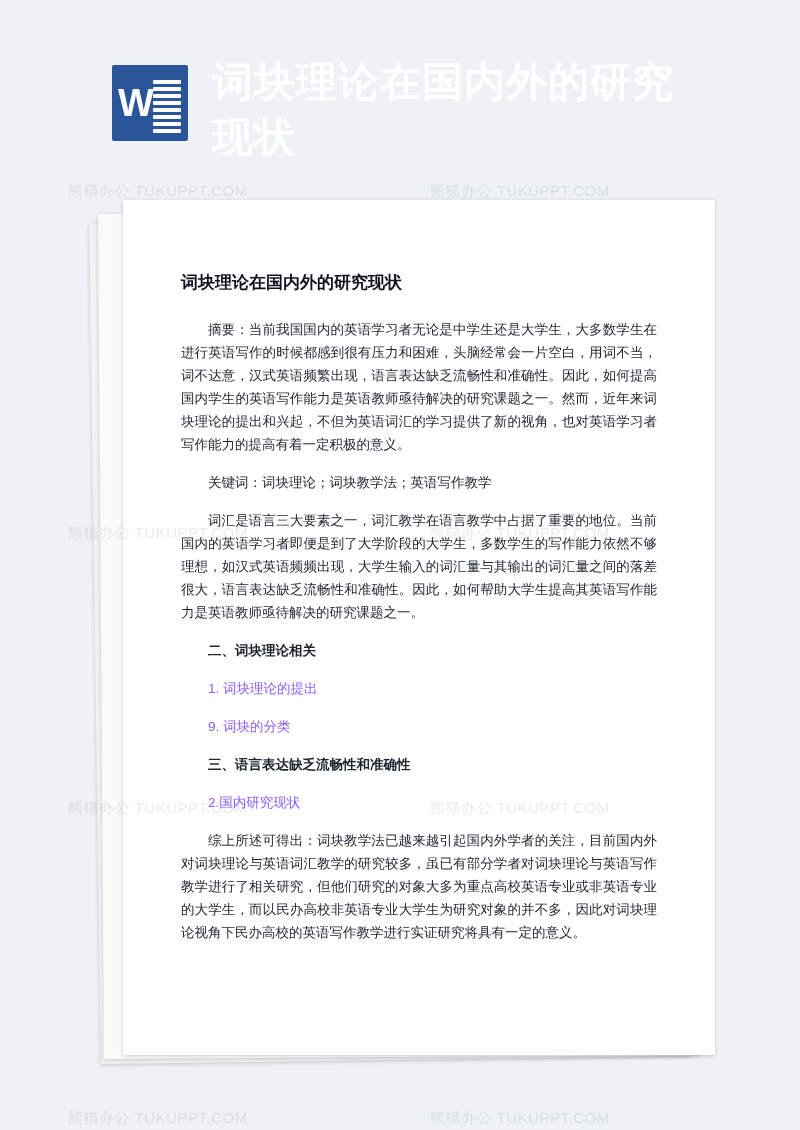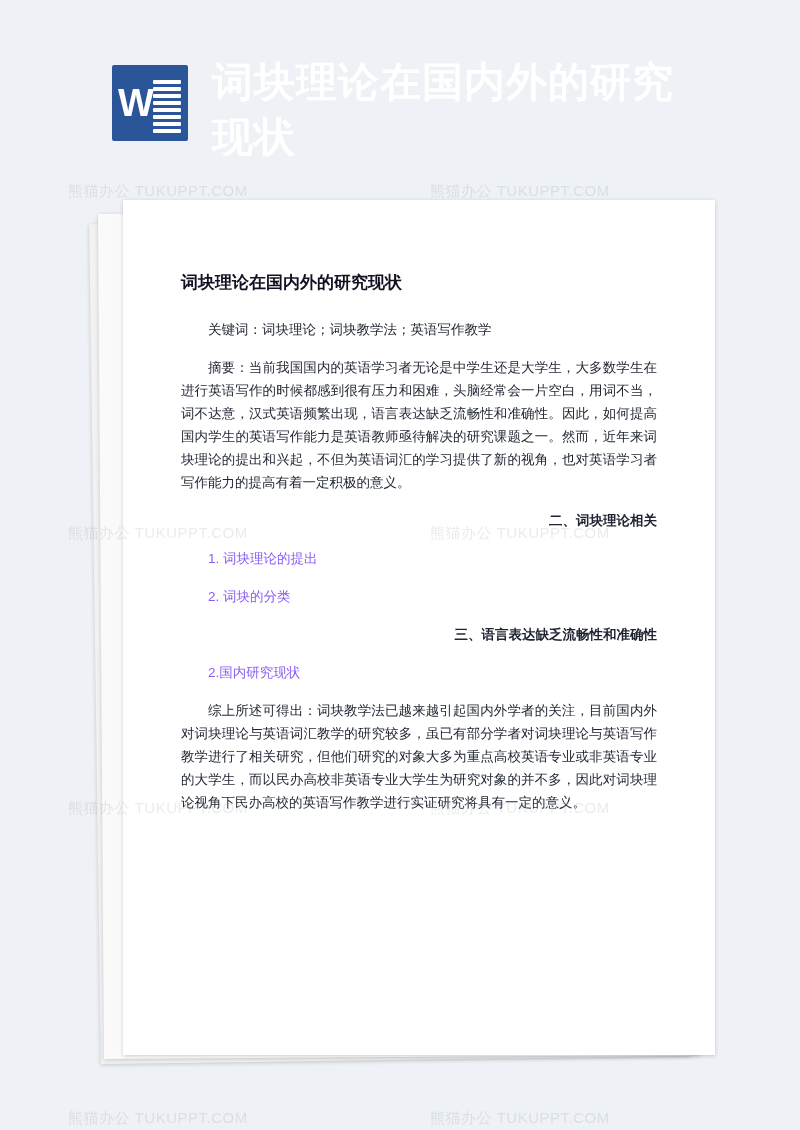--- a/index.html
+++ b/index.html
@@ -141,21 +141,20 @@
   .para.indent {
     text-indent: 27px;
   }
   .sub-head {
     font-size: 13.5px;
     line-height: 23px;
     margin: 0 0 15px 0;
     font-weight: bold;
     text-indent: 27px;
     color: #1d2330;
-    text-align: right;
   }
   .list-item {
     font-size: 13.5px;
     line-height: 23px;
     margin: 0 0 15px 0;
     text-indent: 27px;
     color: #8b5cf6;
   }
 
   
@@ -194,25 +193,26 @@
 </div>
 
 <div class="page-stack">
   <div class="sheet sheet-back2"></div>
   <div class="sheet sheet-back1"></div>
   <div class="sheet sheet-front"></div>
 
   <div class="doc-body">
     <div class="doc-heading">词块理论在国内外的研究现状</div>
 
+    <p class="para indent">摘要：当前我国国内的英语学习者无论是中学生还是大学生，大多数学生在进行英语写作的时候都感到很有压力和困难，头脑经常会一片空白，用词不当，词不达意，汉式英语频繁出现，语言表达缺乏流畅性和准确性。因此，如何提高国内学生的英语写作能力是英语教师亟待解决的研究课题之一。然而，近年来词块理论的提出和兴起，不但为英语词汇的学习提供了新的视角，也对英语学习者写作能力的提高有着一定积极的意义。</p>
     <p class="para indent">关键词：词块理论；词块教学法；英语写作教学</p>
-    <p class="para indent">摘要：当前我国国内的英语学习者无论是中学生还是大学生，大多数学生在进行英语写作的时候都感到很有压力和困难，头脑经常会一片空白，用词不当，词不达意，汉式英语频繁出现，语言表达缺乏流畅性和准确性。因此，如何提高国内学生的英语写作能力是英语教师亟待解决的研究课题之一。然而，近年来词块理论的提出和兴起，不但为英语词汇的学习提供了新的视角，也对英语学习者写作能力的提高有着一定积极的意义。</p>
+    <p class="para indent">词汇是语言三大要素之一，词汇教学在语言教学中占据了重要的地位。当前国内的英语学习者即便是到了大学阶段的大学生，多数学生的写作能力依然不够理想，如汉式英语频频出现，大学生输入的词汇量与其输出的词汇量之间的落差很大，语言表达缺乏流畅性和准确性。因此，如何帮助大学生提高其英语写作能力是英语教师亟待解决的研究课题之一。</p>
     <p class="sub-head">二、词块理论相关</p>
     <p class="list-item">1. 词块理论的提出</p>
-    <p class="list-item">2. 词块的分类</p>
+    <p class="list-item">9. 词块的分类</p>
     <p class="sub-head">三、语言表达缺乏流畅性和准确性</p>
     <p class="list-item">2.国内研究现状</p>
     <p class="para indent">综上所述可得出：词块教学法已越来越引起国内外学者的关注，目前国内外对词块理论与英语词汇教学的研究较多，虽已有部分学者对词块理论与英语写作教学进行了相关研究，但他们研究的对象大多为重点高校英语专业或非英语专业的大学生，而以民办高校非英语专业大学生为研究对象的并不多，因此对词块理论视角下民办高校的英语写作教学进行实证研究将具有一定的意义。</p>
   </div>
 </div>
 
 <div id="watermark-layer">
     <div class="wm wm-dark" style="left: 68px; top: 158px;">熊猫办公 TUKUPPT.COM</div>
     <div class="wm" style="left: 430px; top: 158px;">熊猫办公 TUKUPPT.COM</div>
     <div class="wm wm-dark" style="left: 68px; top: 500px;">熊猫办公 TUKUPPT.COM</div>

